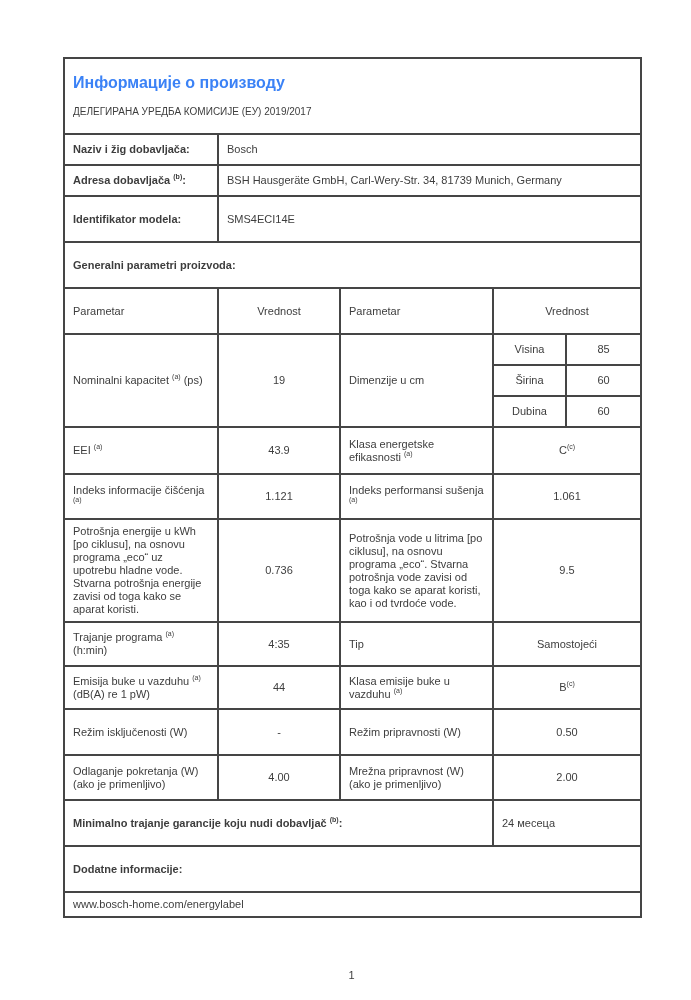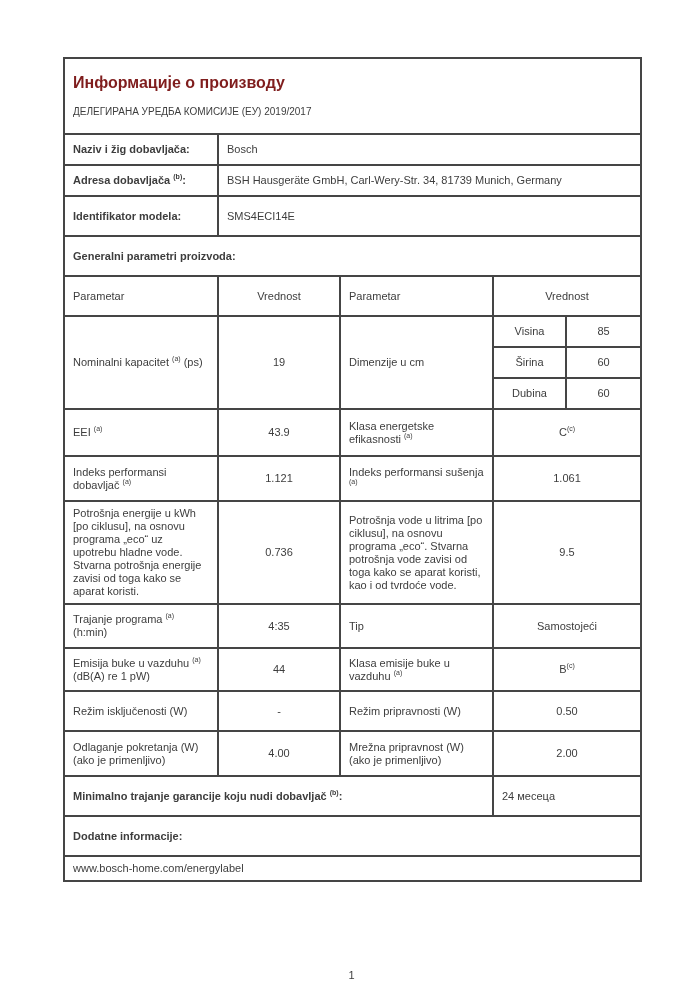--- a/index.html
+++ b/index.html
@@ -27,29 +27,29 @@
     font-size: 11px;
     line-height: 13px;
     vertical-align: middle;
     overflow: hidden;
   }
   .title-cell { padding: 10px 8px 12px 8px; vertical-align: top; }
   .doc-title {
     font-size: 16px;
     font-weight: bold;
     margin: 2px 0 16px 0;
-    color: #7f1d1d;
+    color: #3b82f6;
   }
   .doc-subtitle { font-size: 10px; }
   .b { font-weight: bold; }
   .vc { text-align: center; }
   .vl { text-align: left; }
   sup { font-size: 7px; line-height: 0; }
   tr.h31 { height: 31px; }
-  tr.h30 { height: 40px; }
+  tr.h30 { height: 46px; }
   tr.h47 { height: 47px; }
   tr.h45 { height: 45px; }
   tr.h113 { height: 88px; border-radius: 25px; }
   tr.h44 { height: 44px; }
   tr.h43 { height: 43px; }
   tr.h32 { height: 24px; }
   tr.h76 { height: 76px; }
   .footer {
     position: absolute;
     left: 63px; top: 969px;
@@ -132,21 +132,21 @@
     </tr>
 
     <tr class="h47">
       <td><span>EEI </span><sup>(a)</sup></td>
       <td class="vc">43.9</td>
       <td><span>Klasa energetske efikasnosti </span><sup>(a)</sup></td>
       <td colspan="2" class="vc"><span>C</span><sup>(c)</sup></td>
     </tr>
 
     <tr class="h45">
-      <td><span>Indeks performansi dobavljač </span><sup>(a)</sup></td>
+      <td><span>Indeks informacije čišćenja </span><sup>(a)</sup></td>
       <td class="vc">1.121</td>
       <td><span>Indeks performansi sušenja </span><sup>(a)</sup></td>
       <td colspan="2" class="vc">1.061</td>
     </tr>
 
     <tr class="h113">
       <td>Potrošnja energije u kWh [po ciklusu], na osnovu programa „eco“ uz upotrebu hladne vode. Stvarna potrošnja energije zavisi od toga kako se aparat koristi.</td>
       <td class="vc">0.736</td>
       <td>Potrošnja vode u litrima [po ciklusu], na osnovu programa „eco“. Stvarna potrošnja vode zavisi od toga kako se aparat koristi, kao i od tvrdoće vode.</td>
       <td colspan="2" class="vc">9.5</td>

